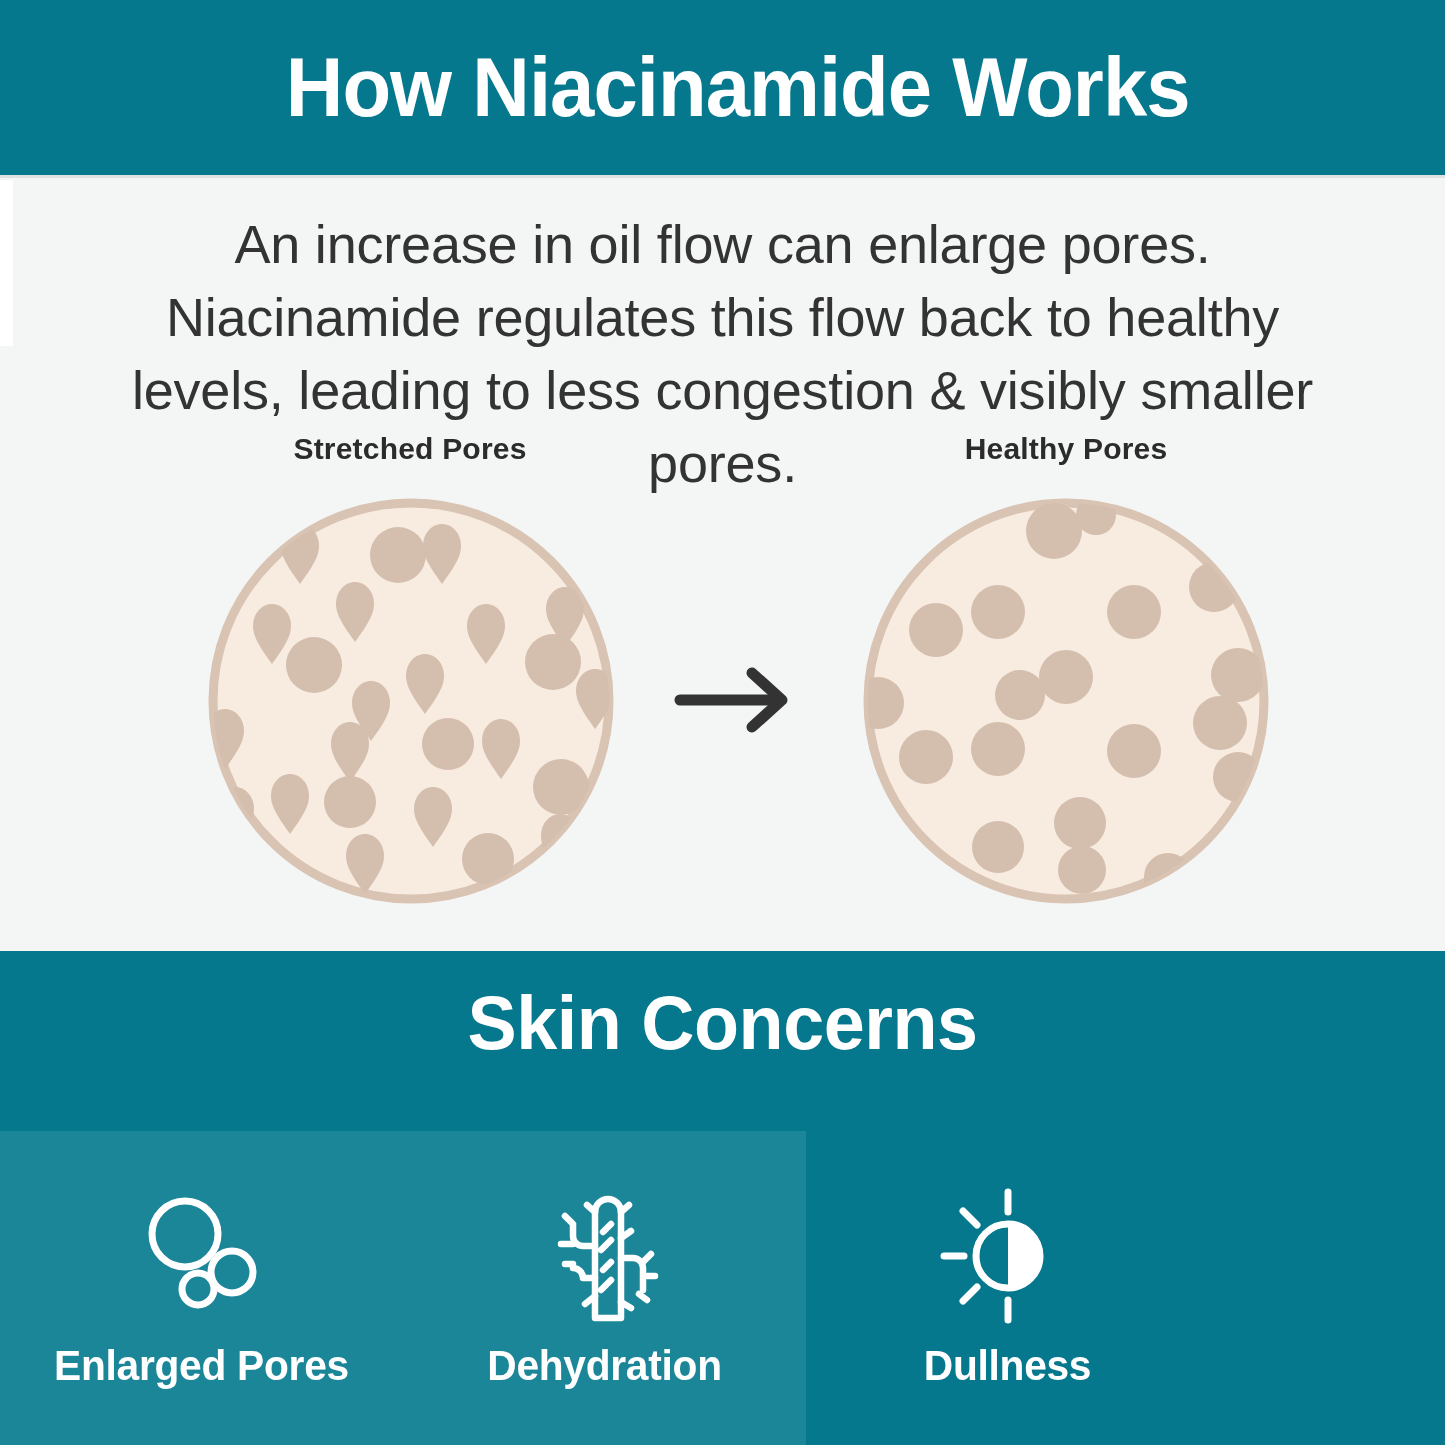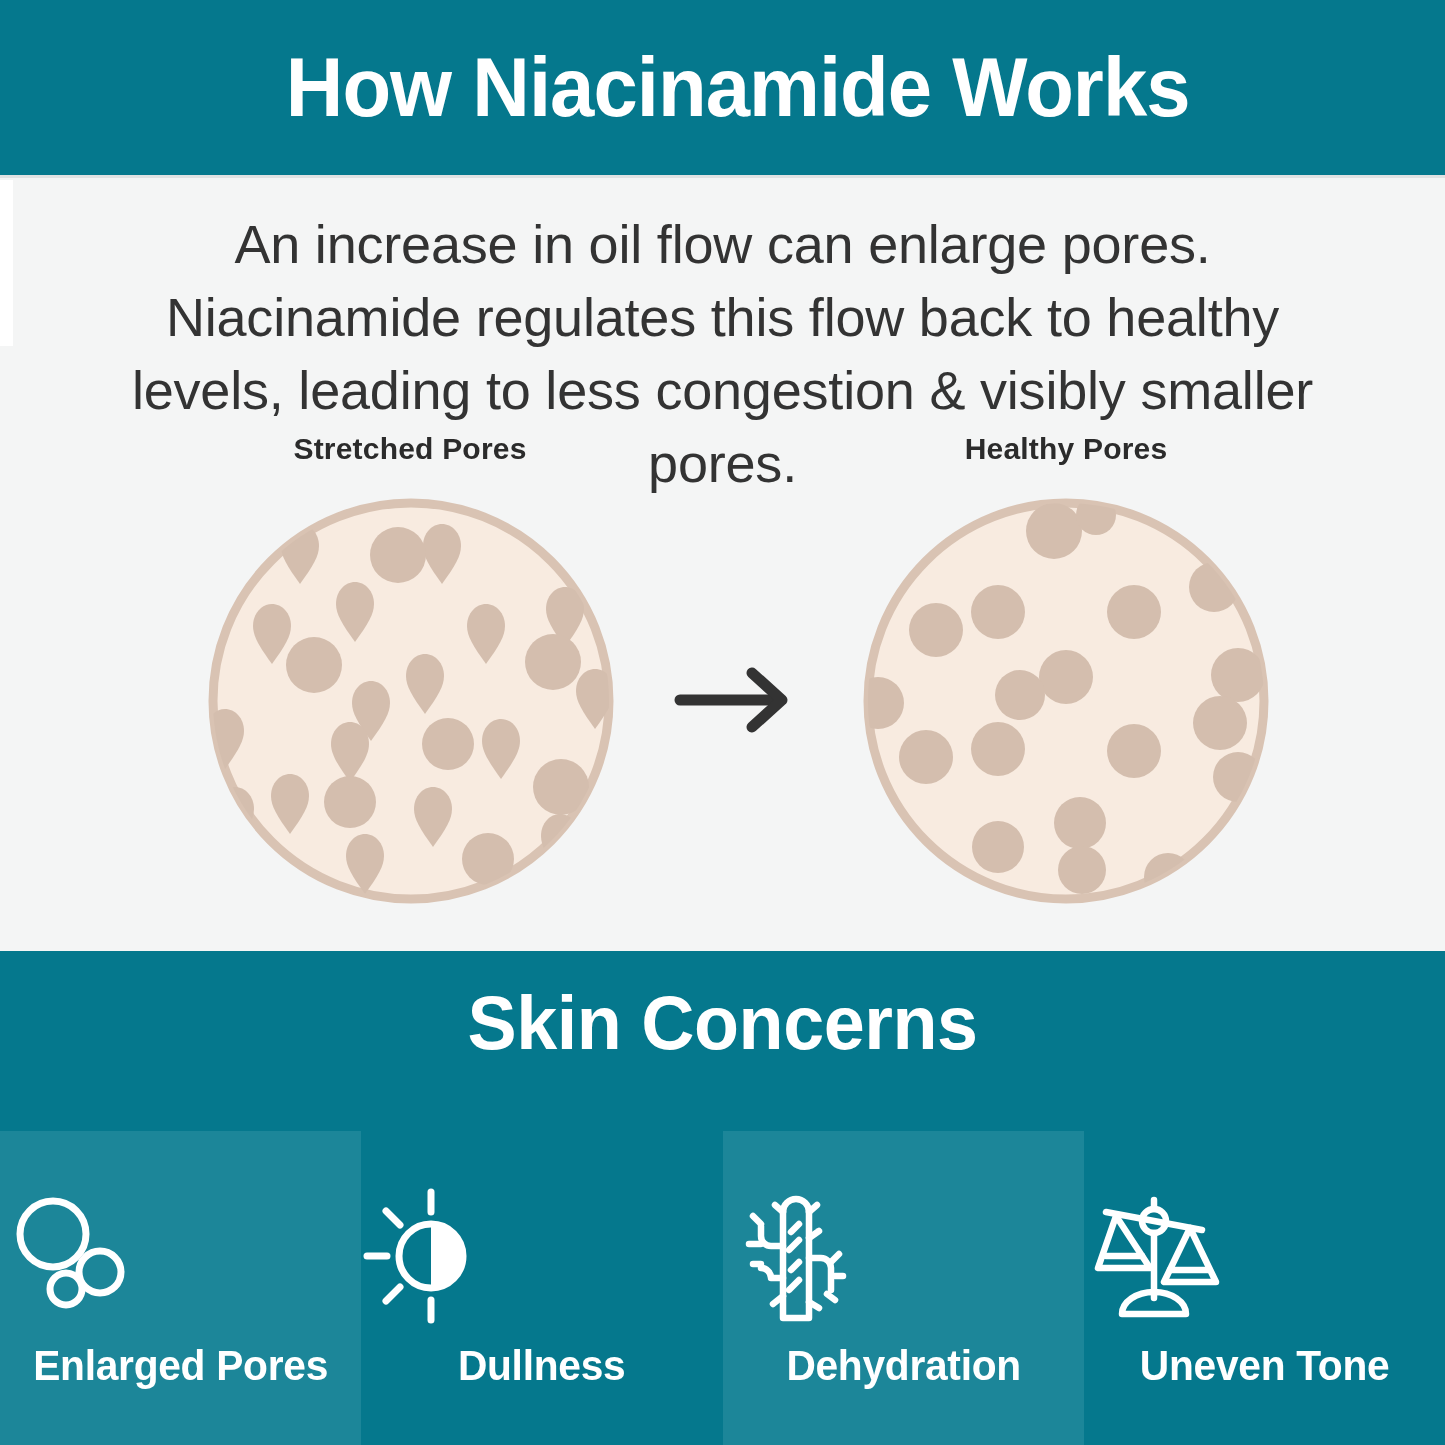--- a/index.html
+++ b/index.html
@@ -131,20 +131,21 @@
     width: 1445px;
     height: 314px;
     display: flex;
   }
   .tile {
     position: relative;
     width: 403px;
     height: 314px;
     display: flex;
     flex-direction: column;
+    align-items: center;
   }
   .tile.alt { background: #1c8699; }
   .tile-icon {
     margin-top: 55px;
     width: 140px;
     height: 140px;
     display: flex;
     align-items: center;
     justify-content: center;
   }
@@ -277,37 +278,20 @@
           <g fill="none" stroke="#ffffff" stroke-width="7">
             <circle cx="53" cy="48" r="33"></circle>
             <circle cx="100" cy="86" r="21"></circle>
             <circle cx="66" cy="103" r="16"></circle>
           </g>
         </svg>
       </div>
       <div class="tile-label">Enlarged Pores</div>
     </div>
 
-    <div class="tile">
-      <div class="tile-icon">
-        <svg width="140" height="140" viewBox="0 0 140 140" xmlns="http://www.w3.org/2000/svg">
-          <g stroke="#ffffff" stroke-width="7" stroke-linecap="round" fill="none">
-            <line x1="70" y1="6" x2="70" y2="26"></line>
-            <line x1="70" y1="114" x2="70" y2="134"></line>
-            <line x1="6" y1="70" x2="26" y2="70"></line>
-            <line x1="25" y1="25" x2="39" y2="39"></line>
-            <line x1="25" y1="115" x2="39" y2="101"></line>
-          </g>
-          <circle cx="70" cy="70" r="32" fill="none" stroke="#ffffff" stroke-width="7"></circle>
-          <path d="M70,38 A32,32 0 0 1 70,102 Z" fill="#ffffff"></path>
-        </svg>
-      </div>
-      <div class="tile-label">Dullness</div>
-    </div>
-
     <div class="tile alt">
       <div class="tile-icon">
         <svg width="140" height="140" viewBox="0 0 140 140" xmlns="http://www.w3.org/2000/svg">
           <g fill="none" stroke="#ffffff" stroke-width="6.5" stroke-linecap="round" stroke-linejoin="round">
 
             <path d="M60,132 L60,26 A13,13 0 0 1 86,26 L86,132 Z"></path>
 
             <path d="M60,60 L48,60 A10,10 0 0 1 38,50 L38,40"></path>
             <path d="M60,92 L48,92 A10,10 0 0 0 38,82"></path>
 
@@ -332,37 +316,30 @@
             <line x1="66" y1="104" x2="76" y2="94"></line>
           </g>
         </svg>
       </div>
       <div class="tile-label">Dehydration</div>
     </div>
 
     <div class="tile">
       <div class="tile-icon">
         <svg width="140" height="140" viewBox="0 0 140 140" xmlns="http://www.w3.org/2000/svg">
-          <g fill="none" stroke="#ffffff" stroke-width="6.5" stroke-linecap="round" stroke-linejoin="round">
-
-            <line x1="22" y1="26" x2="118" y2="44"></line>
-
-            <circle cx="70" cy="35" r="12"></circle>
-            <line x1="70" y1="14" x2="70" y2="23"></line>
-
-            <line x1="70" y1="47" x2="70" y2="112"></line>
-
-            <path d="M38,128 A32,22 0 0 1 102,128 Z"></path>
-
-            <path d="M32,30 L14,82 L66,82 Z"></path>
-            <line x1="22" y1="70" x2="58" y2="70"></line>
-
-            <path d="M106,42 L80,96 L132,96 Z"></path>
-            <line x1="86" y1="84" x2="124" y2="84"></line>
+          <g stroke="#ffffff" stroke-width="7" stroke-linecap="round" fill="none">
+            <line x1="70" y1="6" x2="70" y2="26"></line>
+            <line x1="70" y1="114" x2="70" y2="134"></line>
+            <line x1="6" y1="70" x2="26" y2="70"></line>
+            <line x1="25" y1="25" x2="39" y2="39"></line>
+            <line x1="25" y1="115" x2="39" y2="101"></line>
           </g>
+          <circle cx="70" cy="70" r="32" fill="none" stroke="#ffffff" stroke-width="7"></circle>
+          <path d="M70,38 A32,32 0 0 1 70,102 Z" fill="#ffffff"></path>
         </svg>
       </div>
-      <div class="tile-label">Uneven Tone</div>
+      <div class="tile-label">Dullness</div>
     </div>
 
+
   </div>
 
 </div>
 
 </body></html>

